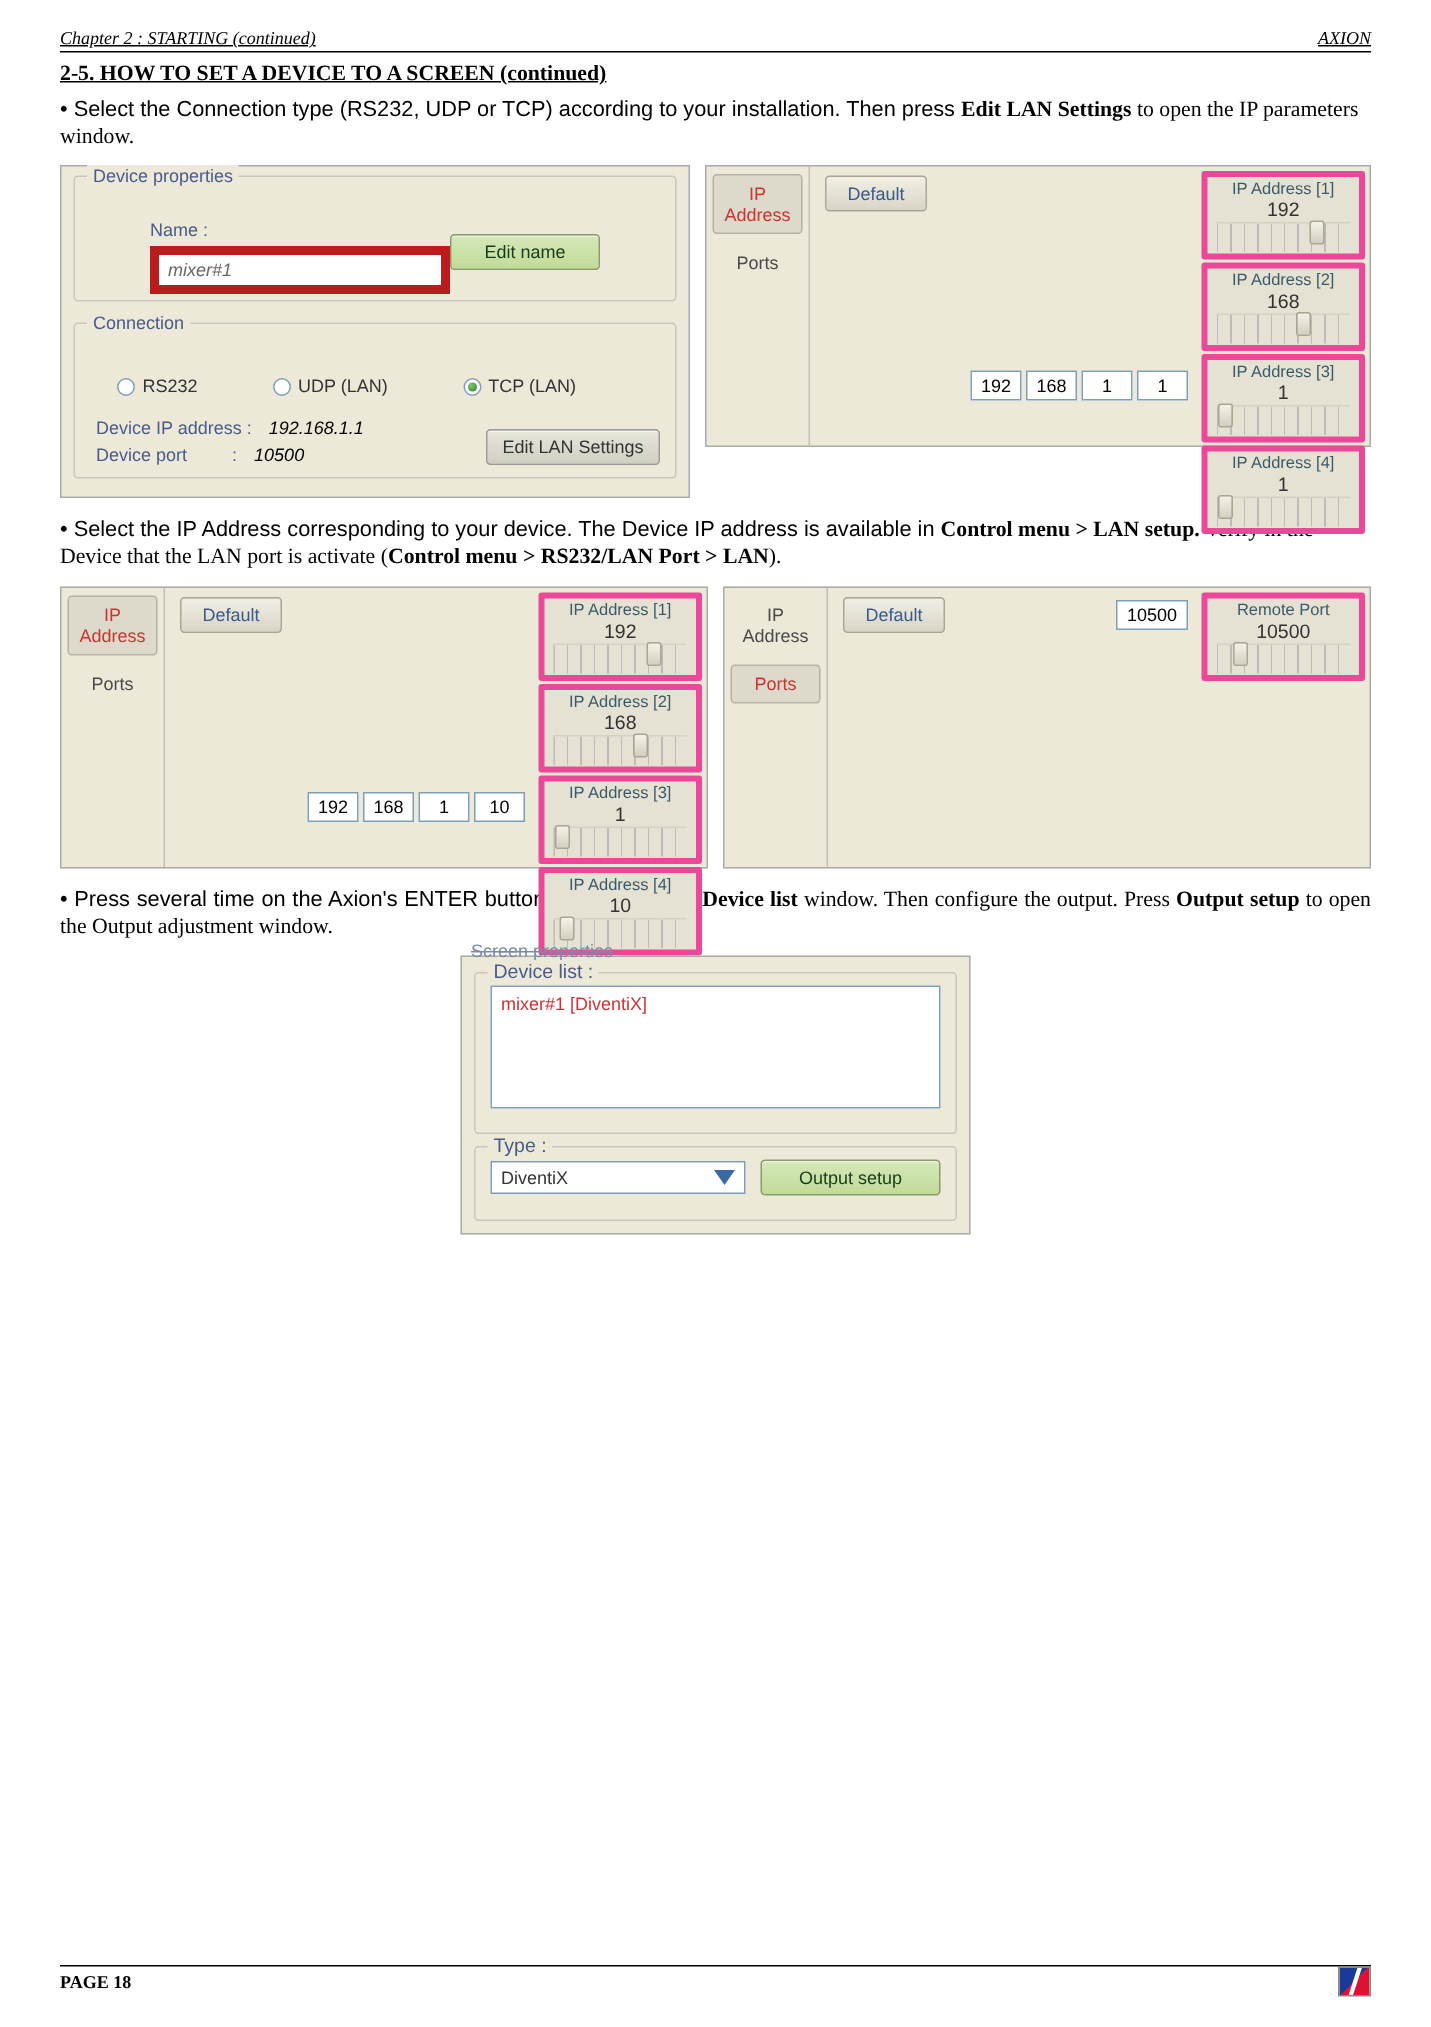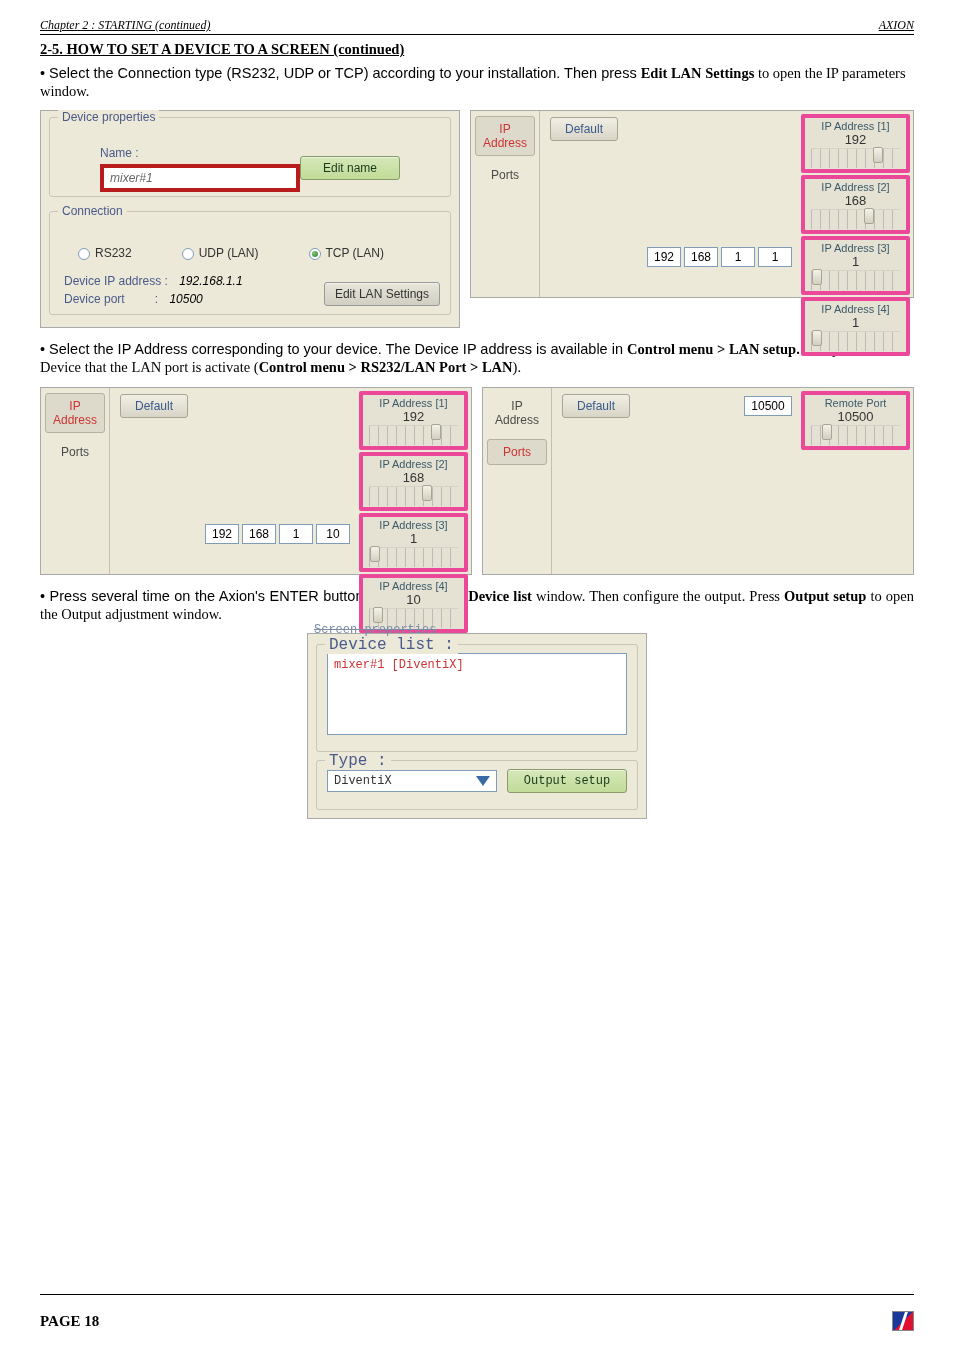--- a/index.html
+++ b/index.html
@@ -56,21 +56,21 @@
     top: -8px;
     left: 8px;
     background: #ece9d8;
     padding: 0 4px;
     color: #4a5a8a;
     font-size: 12px;
   }
   .name-row { display: flex; justify-content: center; align-items: flex-start; }
   .name-input {
     background: #fff;
-    border: 4px solid #b91c1c;
+    border: 6px solid #b91c1c;
     padding: 3px 6px;
     width: 200px;
     font-style: italic;
     color: #666;
     margin-top: 4px;
     font-size: 12px;
   }
   .btn3d {
     background: linear-gradient(#d5e8b9, #c1db98);
     border: 1px solid #8a9a6a;
@@ -199,32 +199,31 @@
     width: 48px; padding: 2px 3px; text-align: center;
     border: 1px solid #7f9db9; font-size: 12px;
     background: #fff;
     position: absolute; top: 8px;
   }
 
   
   .device-list-panel {
     width: 340px;
     margin: 6px auto 0 auto;
-    font-family: Liberation Mono, monospace;
   }
   .dl-fieldset {
     border: 1px solid #c9c6b9;
     border-radius: 3px;
     padding: 8px 10px 10px 10px;
     position: relative;
   }
   .dl-legend {
     position: absolute; top: -9px; left: 8px;
     background: #ece9d8; padding: 0 4px;
-    color: #4a5a8a; font-size: 16px;
+    color: #4a5a8a; font-size: 13px;
   }
   .dl-scratch {
     position: absolute;
     top: -22px; left: -3px;
     color: #7a8aa5;
     font-size: 12px;
     text-decoration: line-through;
   }
   .dl-row { display: flex; gap: 10px; margin-bottom: 6px; align-items: center; }
   .dl-list {
@@ -255,22 +254,22 @@
   }
 
   .footer {
     position: absolute;
     bottom: 20px;
     left: 40px; right: 40px;
     display: flex;
     justify-content: space-between;
     align-items: center;
     border-top: 1px solid #000;
-    padding-top: 16px;
-    font-size: 15px;
+    padding-top: 0;
+    font-size: 12px;
     font-weight: bold;
   }
   .logo {
     width: 22px; height: 20px;
     background: linear-gradient(135deg, #1a3a9a 0 50%, #e01030 50% 100%);
     border: 1px solid #888;
     position: relative;
   }
   .logo::after {
     content: "";

